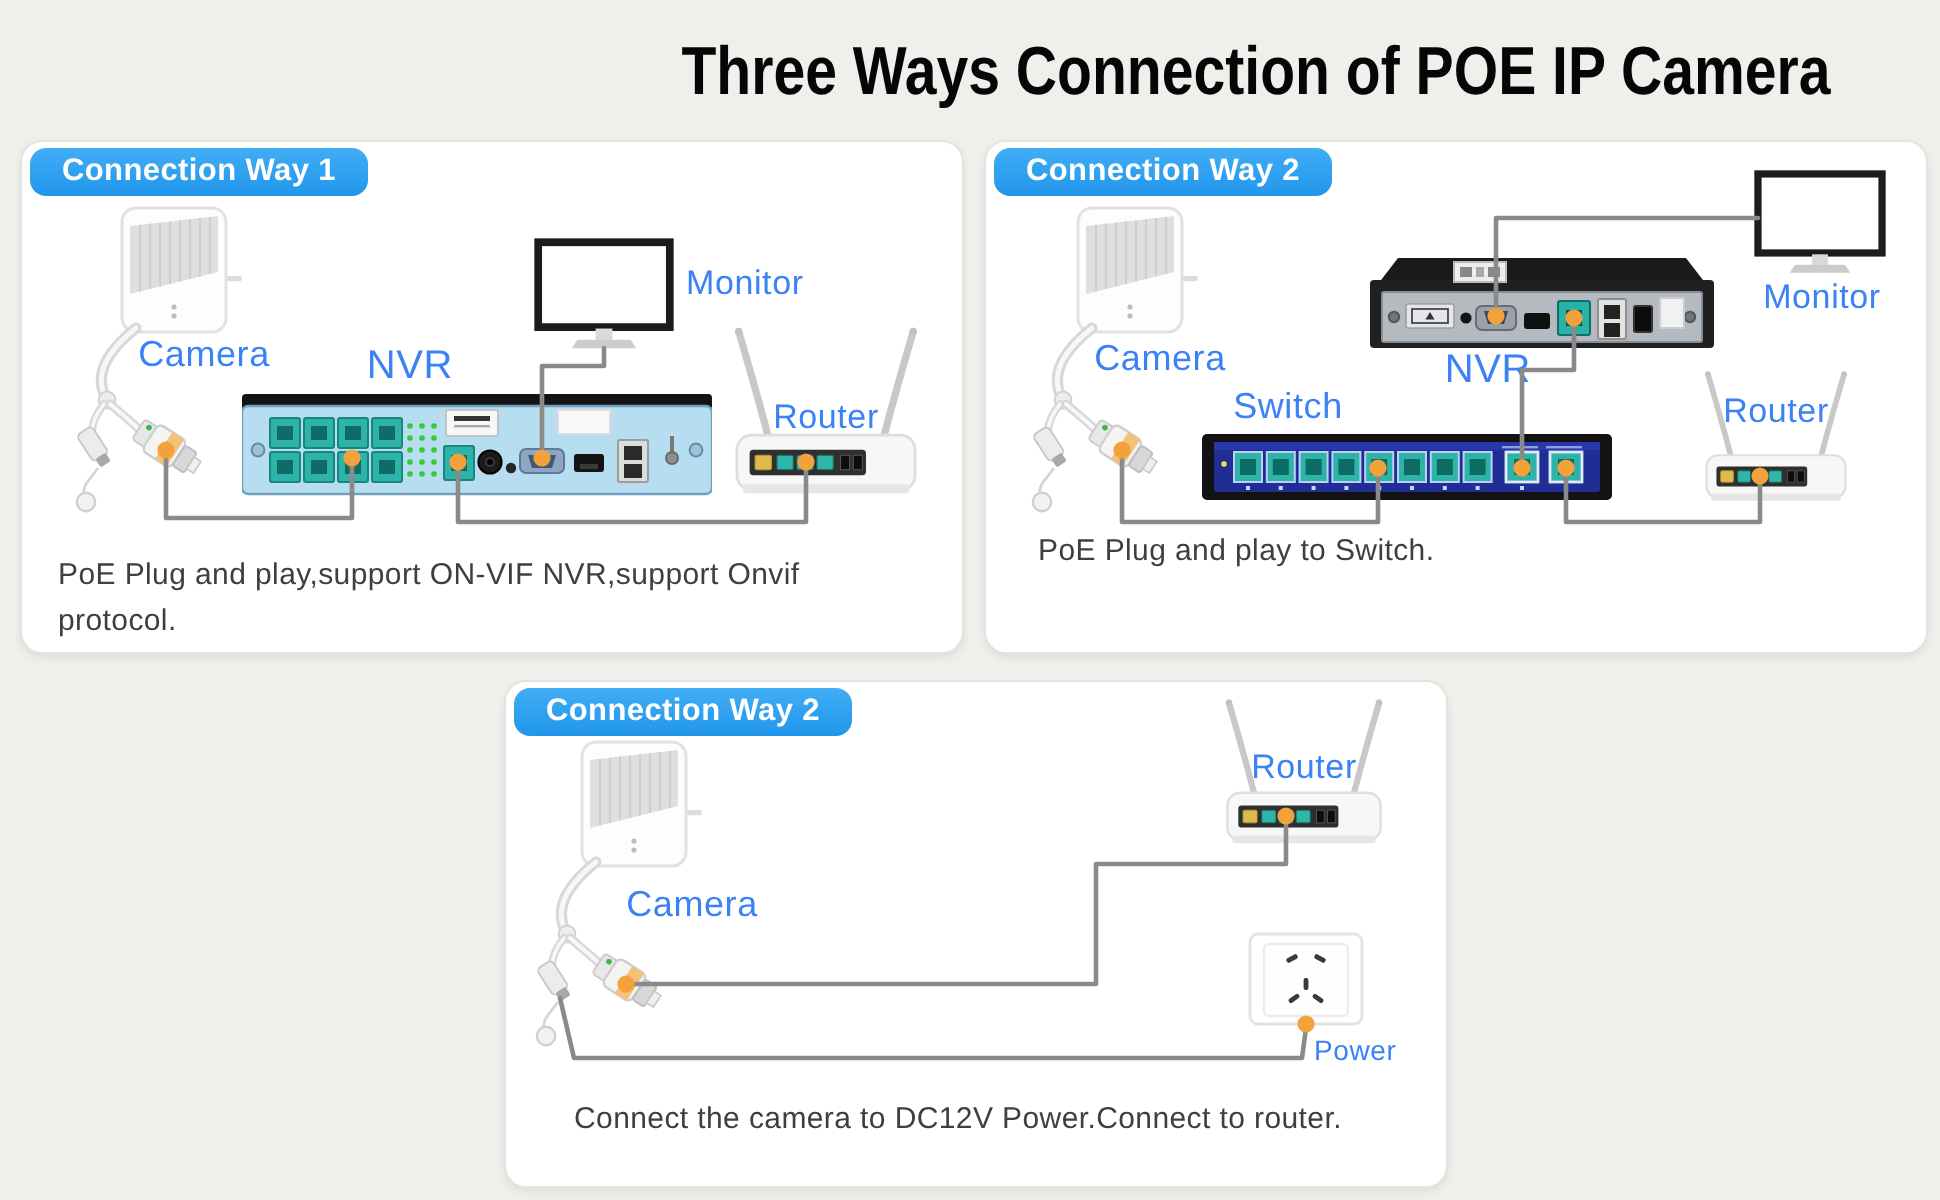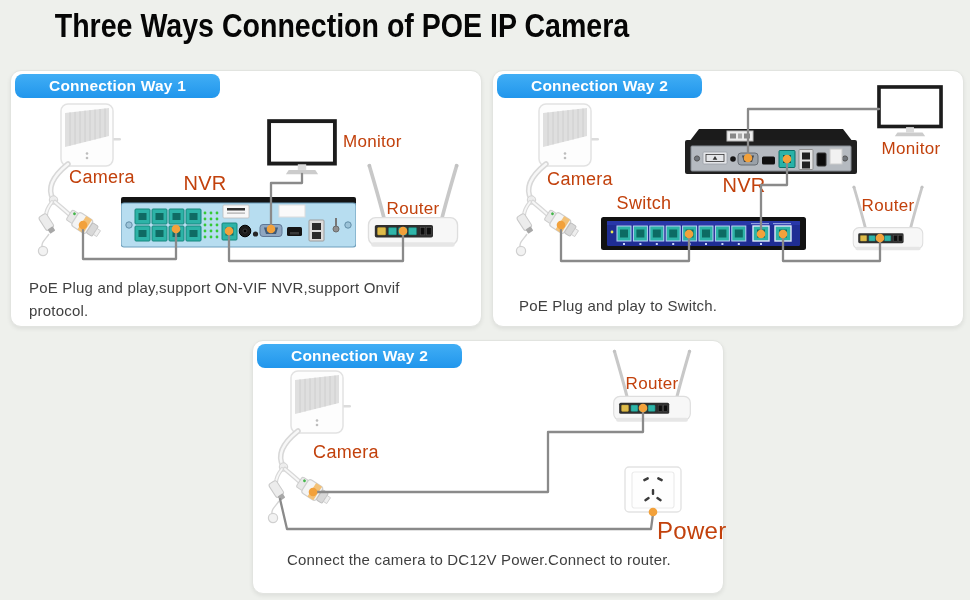--- a/index.html
+++ b/index.html
@@ -1,26 +1,26 @@
 <!DOCTYPE html>
 <html><head>
 <meta charset="utf-8">
 <style>
   html,body{margin:0;padding:0;}
   body{width:970px;height:600px;background:#eef0ec;font-family:"Liberation Sans",sans-serif;overflow:hidden;}
   .stage{position:relative;width:970px;height:600px;}
-  .title{position:absolute;left:0;top:6px;width:970px;text-align:left;}
+  .title{position:absolute;left:0;top:17px;width:970px;text-align:right;}
   .title span{display:inline-block;font-size:34px;font-weight:bold;color:#060606;letter-spacing:0px;transform:scaleX(.84);transform-origin:center;}
   .panel{position:absolute;background:#ffffff;border:1px solid #e2e4e0;border-radius:11px;box-shadow:0 2px 4px rgba(0,0,0,.07);}
   .p1{left:10px;top:70px;width:470px;height:255px;}
   .p2{left:492px;top:70px;width:470px;height:255px;}
   .p3{left:252px;top:340px;width:470px;height:252px;}
-  .badge{position:absolute;left:4px;top:3px;height:24px;line-height:24px;padding:0 34px;background:linear-gradient(180deg,#41aef5,#2196ec);color:#fff;font-size:15.5px;font-weight:bold;border-radius:8px;letter-spacing:.2px;}
+  .badge{position:absolute;left:4px;top:3px;height:24px;line-height:24px;padding:0 16px;background:linear-gradient(180deg,#41aef5,#2196ec);color:#fff;font-size:15.5px;font-weight:bold;border-radius:8px;letter-spacing:.2px;}
   .dev{position:absolute;}
-  .lbl{position:absolute;color:#c2410c;letter-spacing:.3px;}
+  .lbl{position:absolute;color:#3b82f6;letter-spacing:.3px;}
   .desc{position:absolute;color:#3f3f3f;font-size:15px;letter-spacing:.2px;line-height:1.5;}
   .wires{position:absolute;left:0;top:0;pointer-events:none;}
   svg{display:block;}
 </style>
 </head>
 <body>
 
 <svg width="0" height="0" style="position:absolute" aria-hidden="true">
   <defs>
     <symbol id="sym-camera" viewBox="0 0 88 160">
@@ -317,40 +317,40 @@
         <circle cx="68" cy="154" r="4.3"></circle>
           <circle cx="196" cy="163" r="4.3"></circle>
         <circle cx="255" cy="87" r="4.3"></circle>
           <circle cx="294" cy="88" r="4.3"></circle>
         <circle cx="268" cy="163" r="4.3"></circle>
           <circle cx="290" cy="163" r="4.3"></circle>
         <circle cx="387" cy="167" r="4.3"></circle>
       </g>
     </svg>
 
-    <div class="desc" style="left:26px;top:224px;width:420px">PoE Plug and play to Switch.</div>
+    <div class="desc" style="left:26px;top:194px;width:420px">PoE Plug and play to Switch.</div>
   </div>
 
   <div class="panel p3">
     <div class="badge">Connection Way 2</div>
 
     <svg class="dev" style="left:14px;top:28px" width="88" height="160" viewBox="0 0 88 160" preserveAspectRatio="none">
         <use href="#sym-camera"></use>
       </svg>
     <div class="lbl" style="left:48px;top:101px;width:90px;text-align:center;font-size:18px">Camera</div>
 
     <svg class="dev" style="left:356px;top:8px" width="86" height="79" viewBox="0 0 110 100" preserveAspectRatio="none">
         <use href="#sym-router"></use>
       </svg>
     <div class="lbl" style="left:352px;top:33px;width:94px;text-align:center;font-size:17px">Router</div>
 
     <svg class="dev" style="left:370px;top:124px" width="60" height="50" viewBox="0 0 60 50" preserveAspectRatio="none">
         <use href="#sym-outlet"></use>
       </svg>
-    <div class="lbl" style="left:404px;top:176px;width:70px;font-size:24px">Power</div>
+    <div class="lbl" style="left:404px;top:176px;width:70px;font-size:14px">Power</div>
 
     <svg class="wires" width="468" height="250" viewBox="0 0 468 250">
       <g fill="none" stroke="#8a8a8a" stroke-width="2.3" stroke-linejoin="round" stroke-linecap="round">
         <polyline points="390,69 390,91 295,91 295,151 61,151"></polyline>
         <polyline points="400,173 398,188 34,188 27,158"></polyline>
       </g>
       <g fill="#f2a13b">
         <circle cx="390" cy="67" r="4.3"></circle>
           <circle cx="60" cy="151" r="4.3"></circle>
         <circle cx="400" cy="171" r="4.3"></circle>

